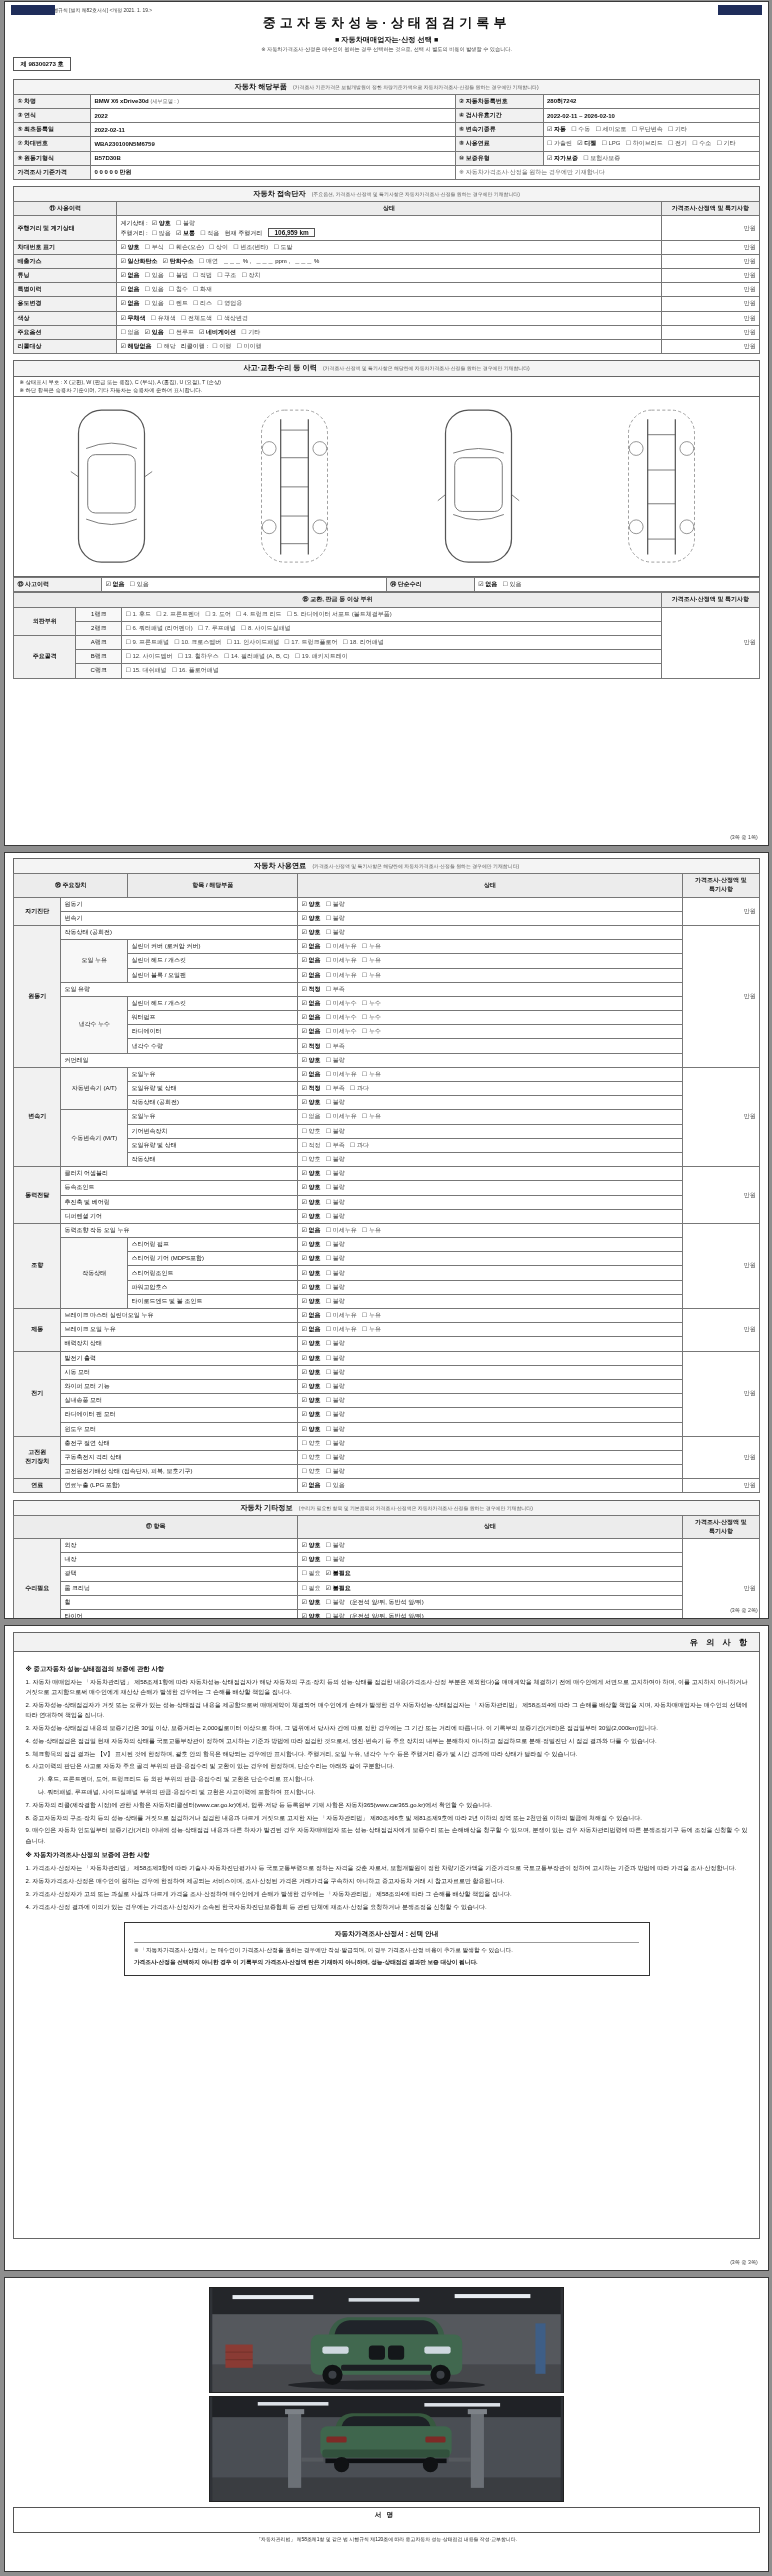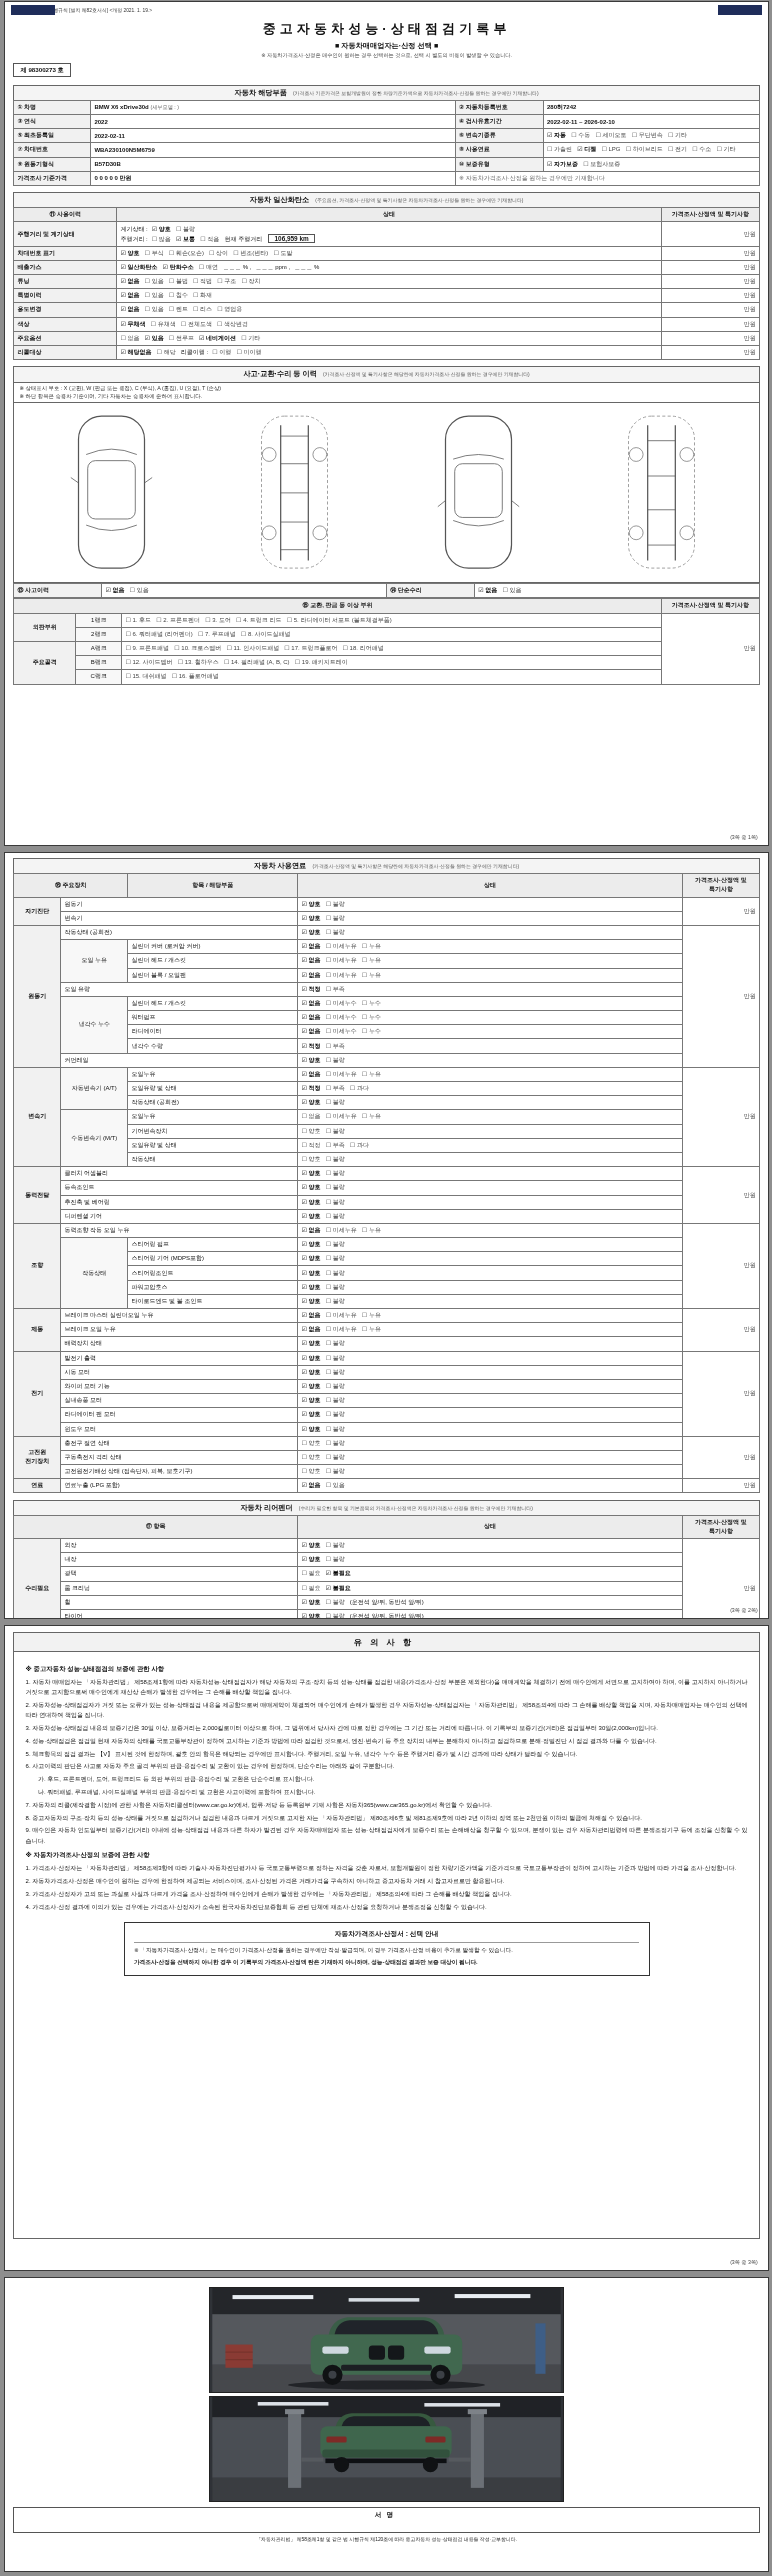--- a/index.html
+++ b/index.html
@@ -9,21 +9,21 @@
   .sheet { position:absolute; left:4.1px; width:765px; background:#fff;
            border:0.5px solid #3a3a3a; padding:5.2px 8.2px; overflow:hidden; }
   #sheet1{ top:1px;    height:845px; }
   #sheet2{ top:852px; height:767px; }
   #sheet3{ top:1625px; height:646px; }
   #sheet4{ top:2277px; height:295px; }
 
   .law-ref { font-size:4.9px; color:#333; }
   .corner { position:absolute; top:3.1px; width:44px; height:10.3px; background:#1f2d5a; }
   .corner.left{ left:6.2px; } .corner.right{ right:6.2px; }
-  .doc-title { text-align:center; font-size:13px; font-weight:bold; letter-spacing:4.1px; margin-top:7px; }
+  .doc-title { text-align:center; font-size:13px; font-weight:bold; letter-spacing:4.1px; margin-top:1px; }
   .doc-sub   { text-align:center; font-size:7.2px; font-weight:bold; margin-top:2.6px; }
   .doc-note  { text-align:center; font-size:5.2px; color:#444; margin-top:1.5px; }
   .doc-no    { display:inline-block; border:0.5px solid #555; padding:1.5px 6.2px; font-size:6.2px; margin:4.1px 0 1px; font-weight:bold; }
 
   .sec-head { text-align:center; margin-top:6.2px; padding:2.1px 0; font-size:7.2px; font-weight:bold;
               border:0.5px solid #666; border-bottom:none; background:#f4f4f4; }
   .sec-head small { font-size:4.9px; font-weight:normal; color:#555; margin-left:4.1px; }
 
   table.form { width:100%; border-collapse:collapse; table-layout:fixed; }
   .form th, .form td { border:0.5px solid #777; font-size:6px; padding:2.1px 3.1px; vertical-align:middle; word-break:keep-all; }
@@ -44,21 +44,21 @@
             font-size:6.4px; background:#fdfdfd; margin-left:2.1px; }
 
   .legend-row { border:0.5px solid #666; border-bottom:none; padding:2.1px 5.2px; font-size:5.4px; color:#333; background:#fff; }
   .legend-row div { margin:0.5px 0; }
   .diagrams { display:flex; justify-content:space-around; align-items:center;
               border:0.5px solid #666; padding:5.2px; height:181px; background:#fff; }
   .car-svg { height:165px; width:103px; }
 
   .pagemark { position:absolute; right:10.3px; bottom:4.1px; font-size:5.2px; color:#444; }
 
-  .notice-title { border:0.5px solid #666; background:#f2f2f2; text-align:center;
+  .notice-title { border:0.5px solid #666; background:#f2f2f2; text-align:right;
                   font-size:8.2px; font-weight:bold; letter-spacing:8.2px; padding:3.6px; margin-top:1px; }
   .notice-box { border:0.5px solid #666; border-top:none; padding:7.2px 11.3px; font-size:6px;
                 line-height:1.7; min-height:587px; }
   .notice-subhead { font-weight:bold; margin:4.1px 0 2.1px; font-size:6.4px; }
   .para { margin:2.6px 0; text-align:justify; }
   .para.sub { margin-left:12.4px; color:#222; }
   .select-box { width:526px; margin:10.3px auto 0; border:1px solid #333; padding:5.2px 9.3px; }
   .select-title { font-weight:bold; font-size:6.7px; margin-bottom:3.1px; text-align:center;
                   border-bottom:0.5px solid #999; padding-bottom:2.6px; }
   .select-line { font-size:5.7px; margin:2.1px 0; }
@@ -136,21 +136,21 @@
         <tr>
           <td class="lbl-cell">가격조사 기준가격</td>
           <td class="b">0 0 0 0 0  만원</td>
           <td colspan="2" class="muted">※ 자동차가격조사·산정을 원하는 경우에만 기재합니다</td>
         </tr>
       </tbody>
     </table>
 
     
     <div class="sec-head">
-      <span>자동차 일산화탄소</span>
+      <span>자동차 접속단자</span>
       <small>(주요옵션, 가격조사·산정액 및 특기사항은 자동차가격조사·산정을 원하는 경우에만 기재합니다)</small>
     </div>
     <table class="form">
       <colgroup>
           <col style="width:103px">
           <col>
           <col style="width:98px">
         </colgroup>
       <thead>
         <tr>
@@ -530,21 +530,21 @@
           <tr>
             <td class="gcell">연료</td>
             <td class="icell" colspan="2">연료누출 (LPG 포함)</td>
             <td class="state-cell"><span class="opt on">☑ 없음</span><span class="opt">☐ 있음</span></td>
             <td class="price-cell">만원</td>
           </tr>
         </tbody>
     </table>
 
     <div class="sec-head">
-      <span>자동차 리어펜더</span>
+      <span>자동차 기타정보</span>
       <small>(수리가 필요한 항목 및 기본품목의 가격조사·산정액은 자동차가격조사·산정을 원하는 경우에만 기재합니다)</small>
     </div>
     <table class="form">
       <colgroup>
           <col style="width:47px">
           <col style="width:67px">
           <col style="width:170px">
           <col>
           <col style="width:77px">
         </colgroup>

